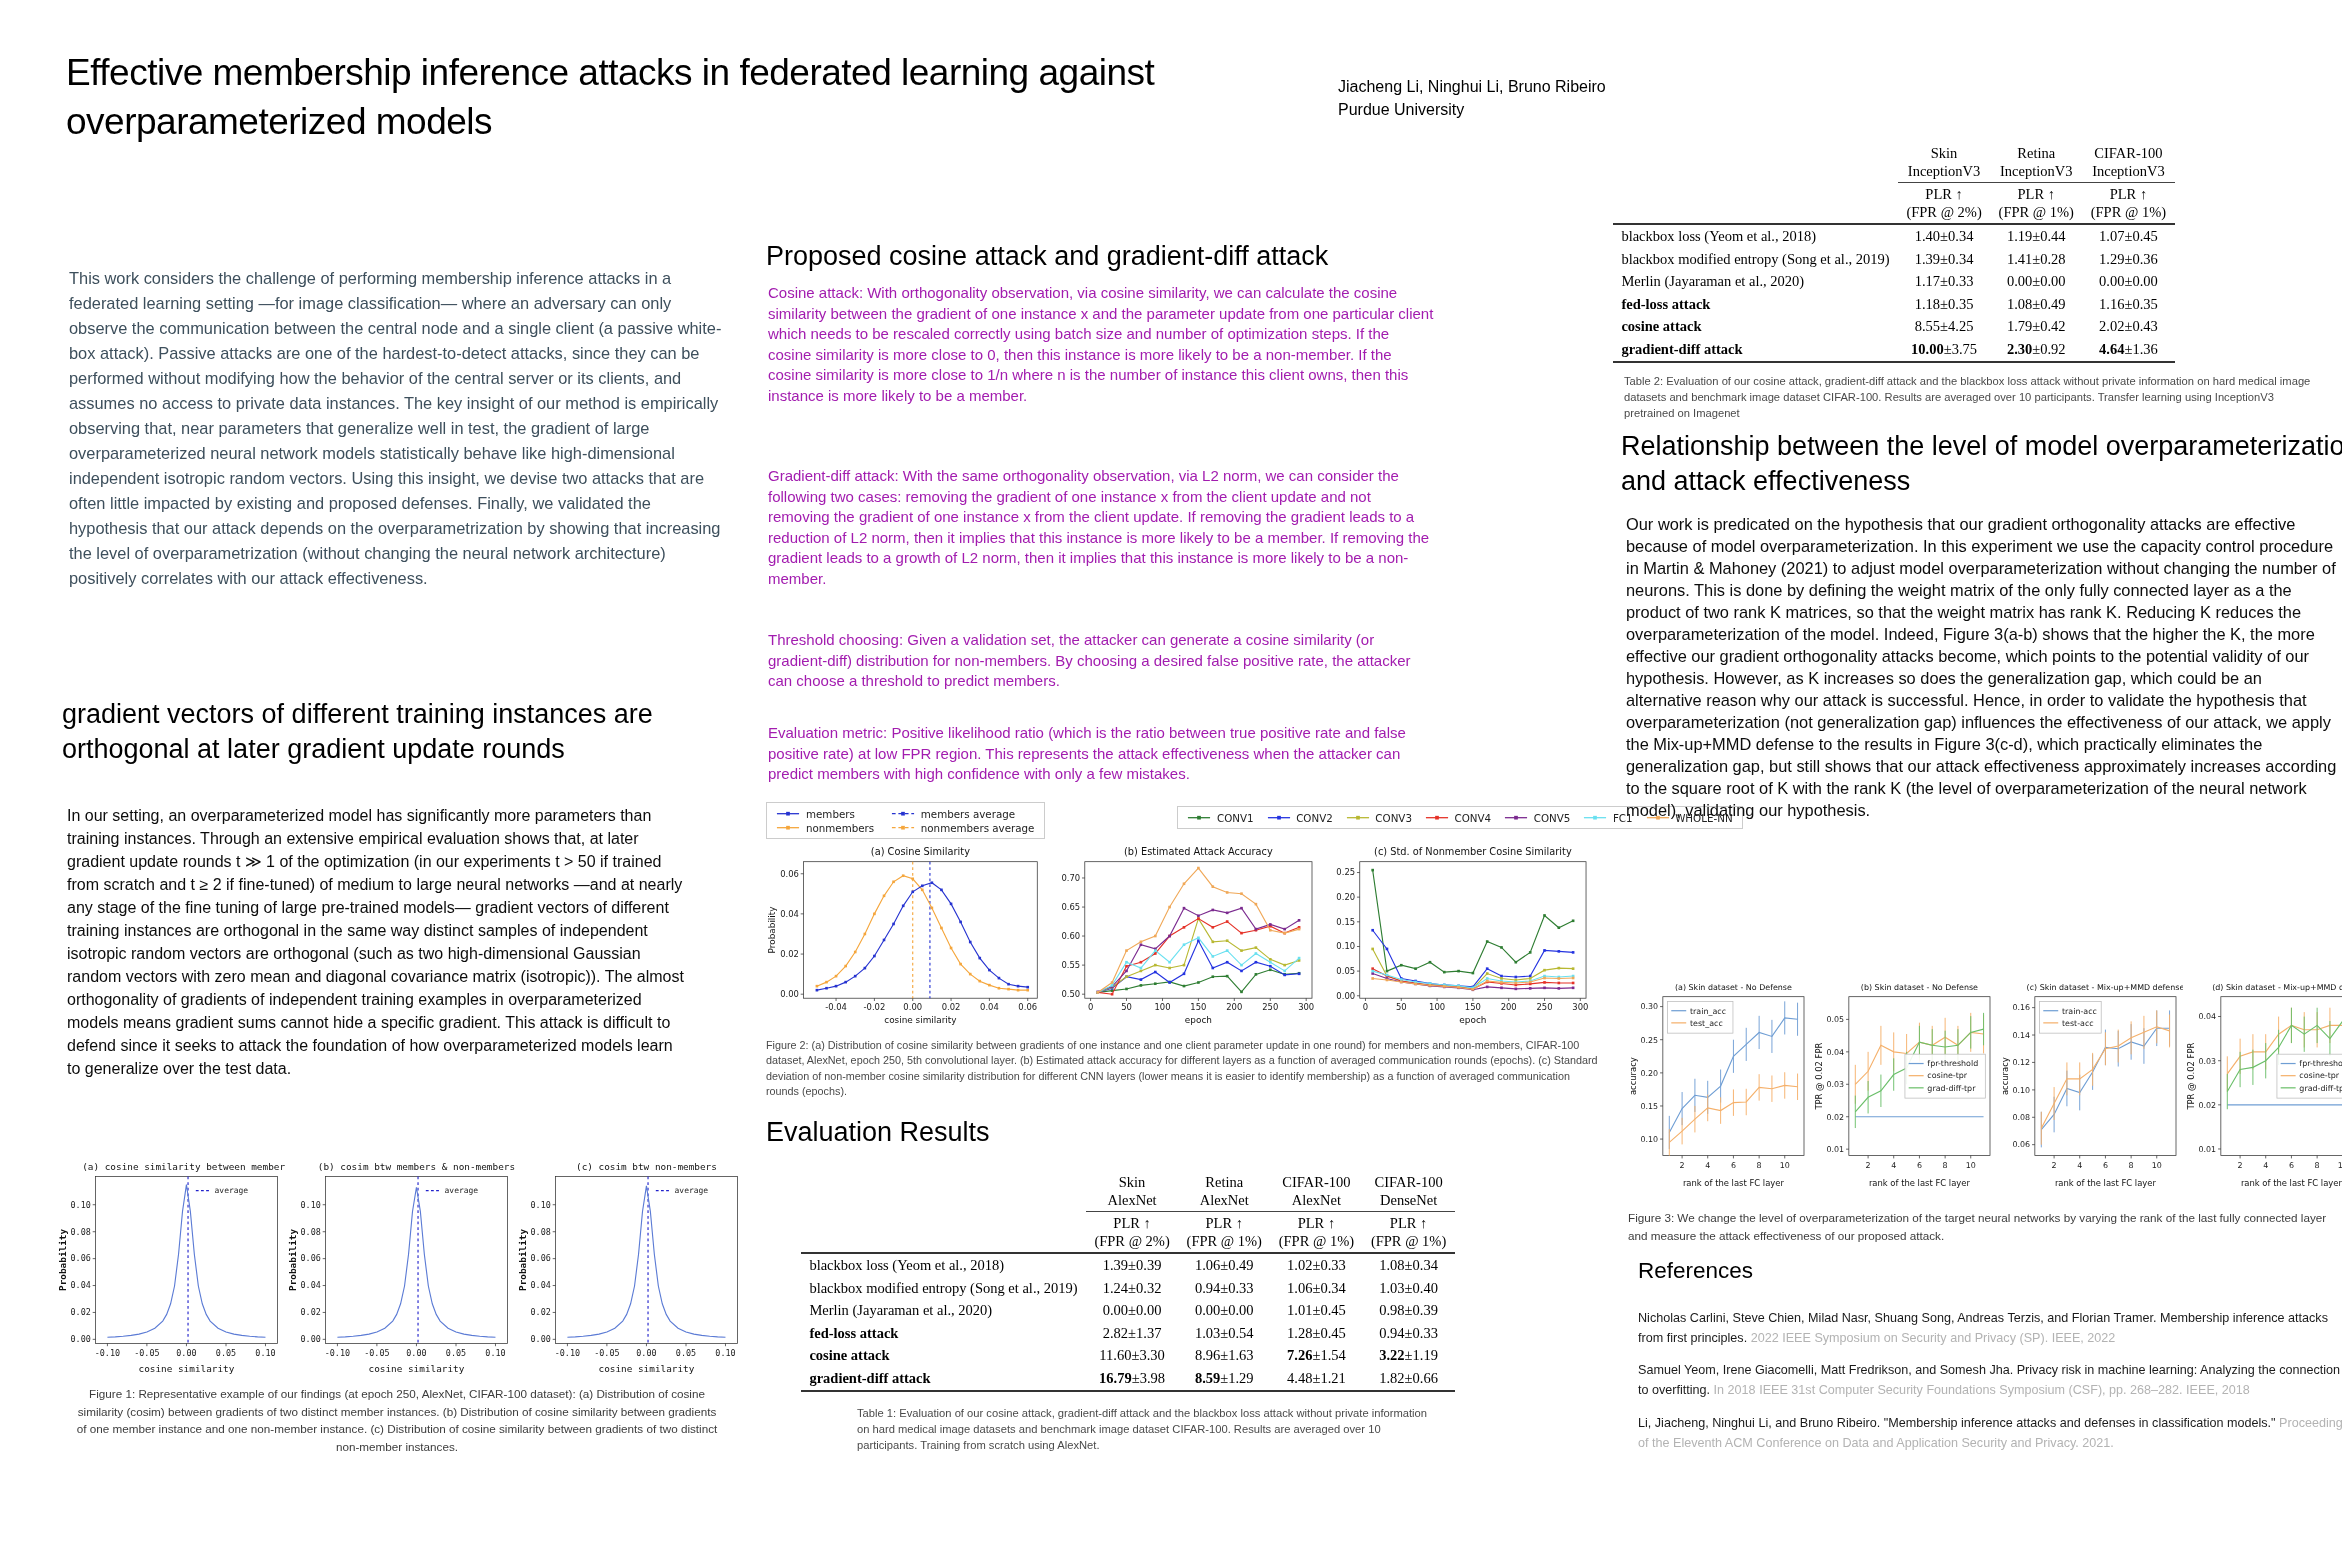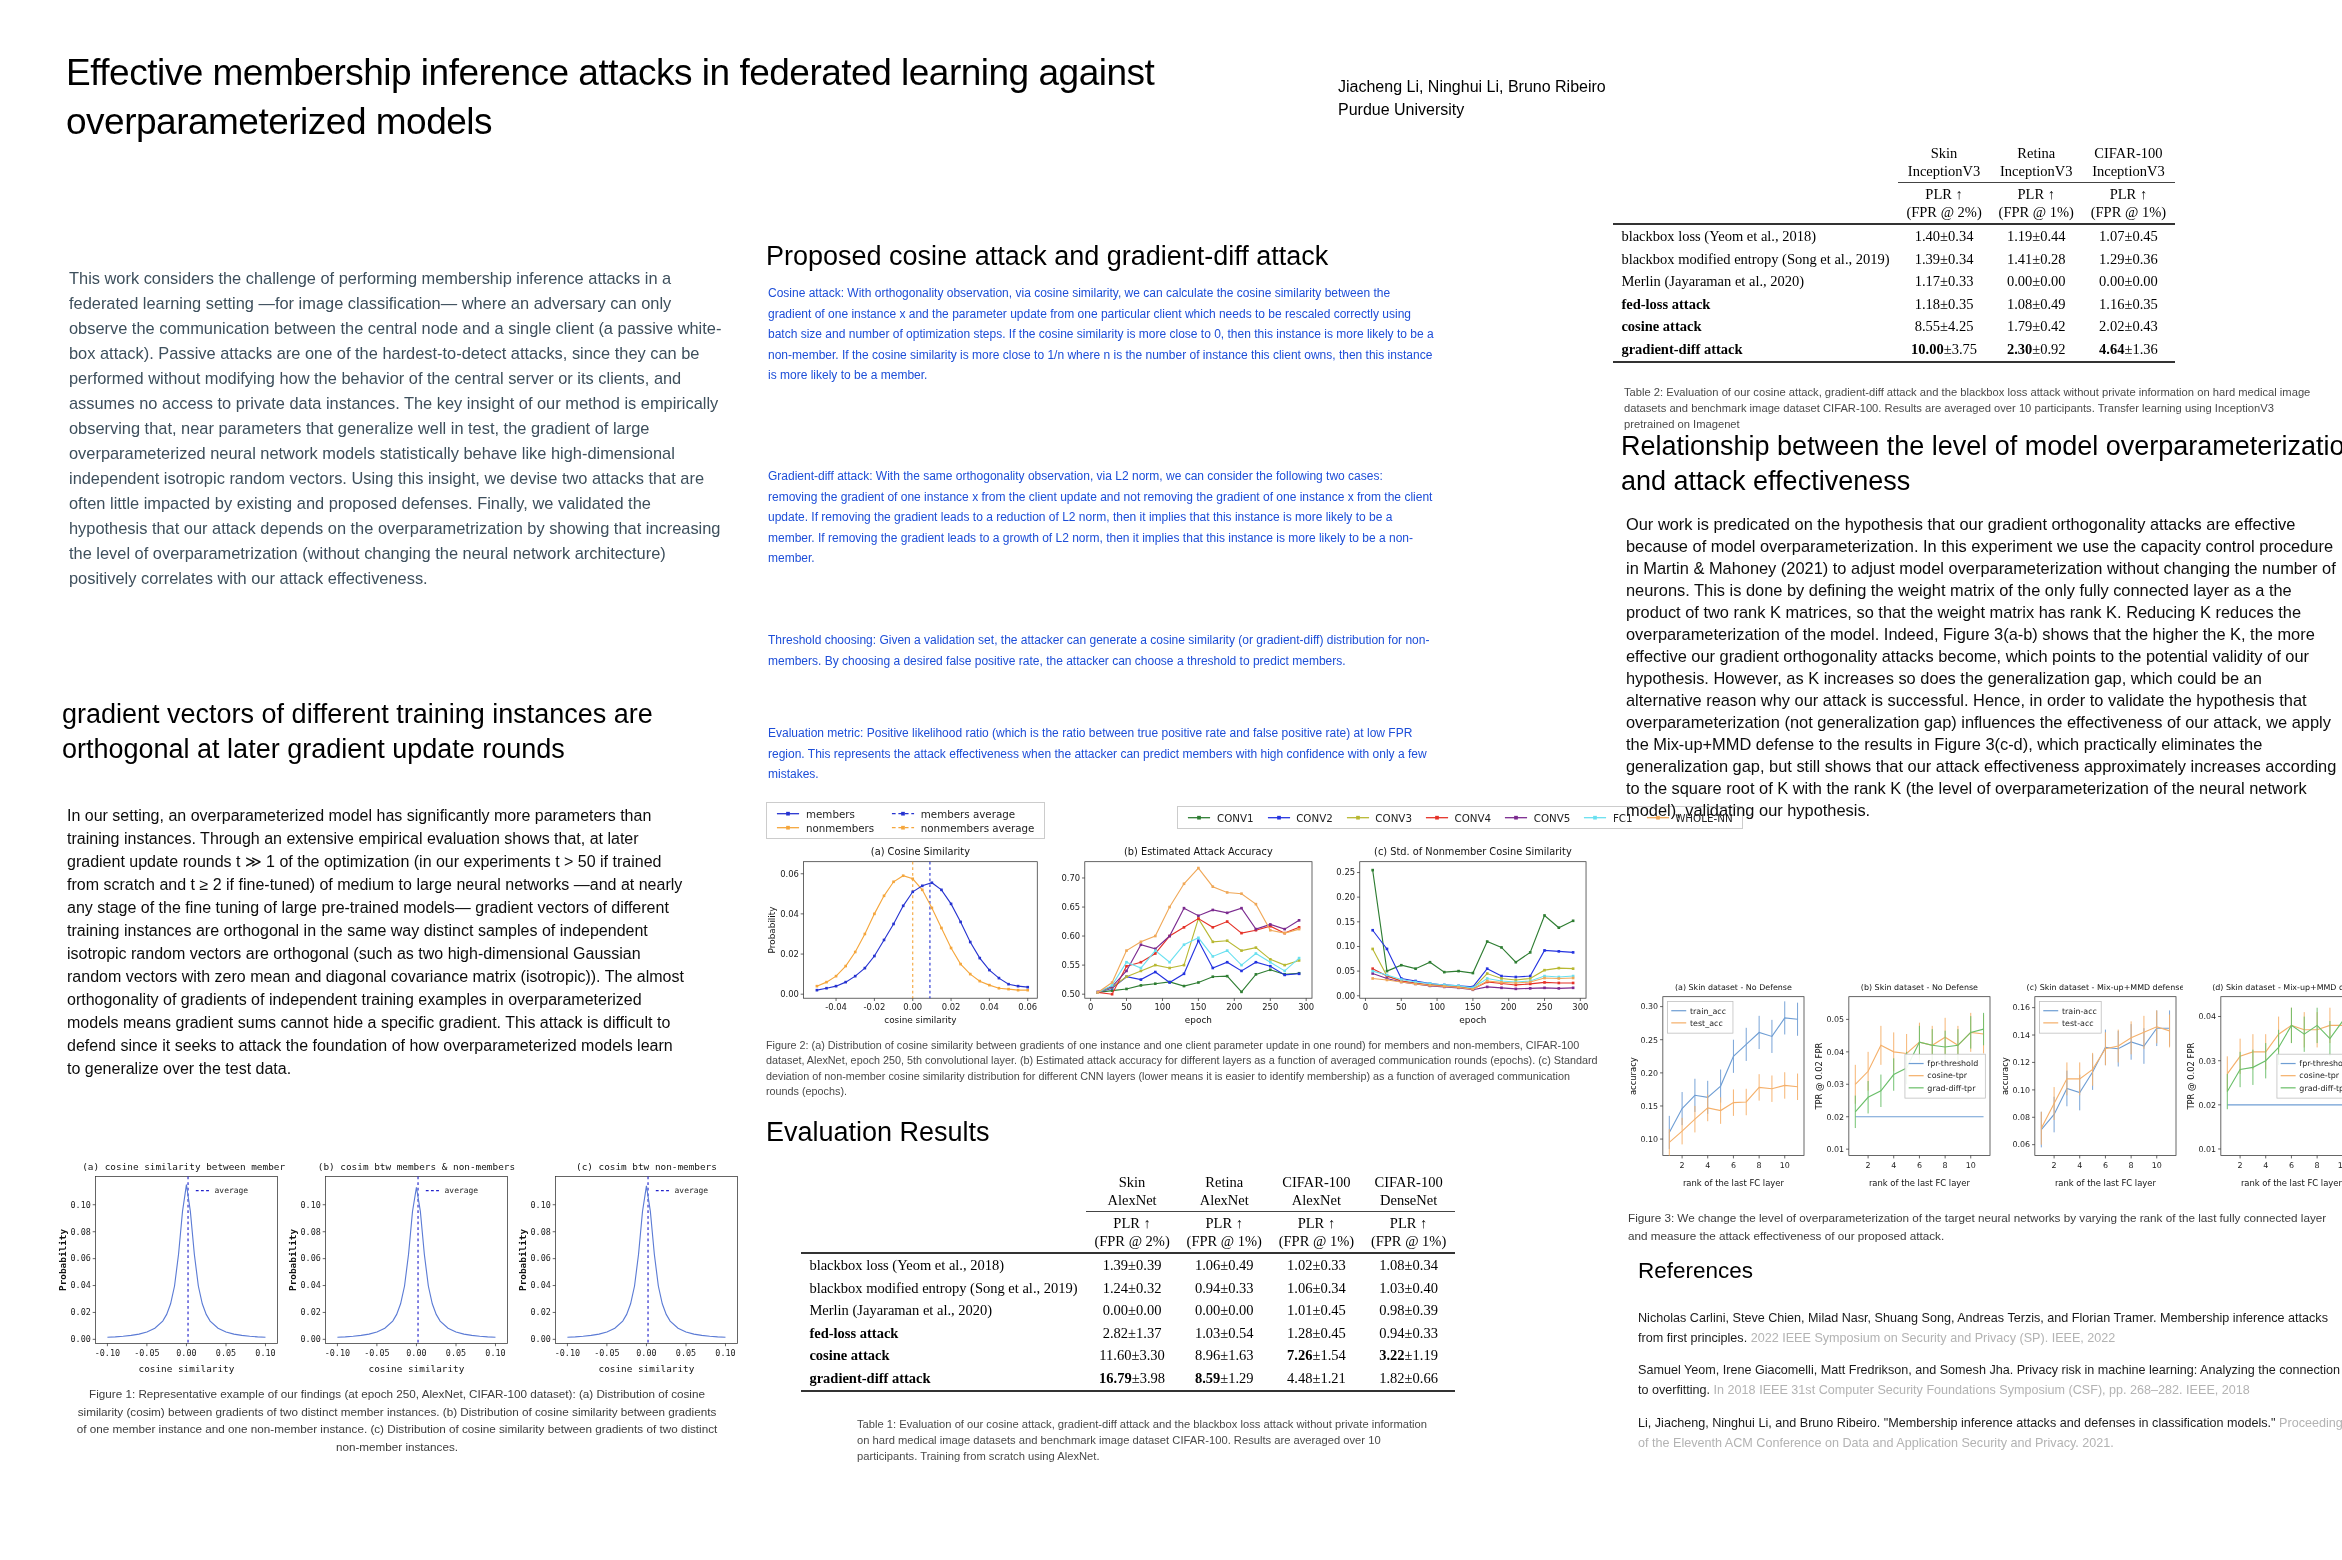--- a/index.html
+++ b/index.html
@@ -4,25 +4,25 @@
 <style>
   html,body{margin:0;padding:0;background:#888;}
   .poster{position:relative;width:2342px;height:1561px;background:#ffffff;overflow:hidden;
           font-family:"Liberation Sans",sans-serif;color:#111;}
   .abs{position:absolute;}
   .page-title{font-size:37px;line-height:1.32;color:#000;letter-spacing:-0.5px;}
   .authors{font-size:16px;line-height:1.45;color:#000;}
   .intro{font-size:16.4px;line-height:25px;color:#3d4f5c;}
   h2.sec{font-size:27px;line-height:1.28;font-weight:400;color:#000;margin:0;}
   .body-txt{font-size:16px;line-height:23px;color:#0c0c0c;}
-  .mid-txt{font-size:12px;line-height:20.6px;color:#1d4ed8;}
+  .mid-txt{font-size:15px;line-height:20.6px;color:#a21caf;}
   .right-txt{font-size:16.4px;line-height:22px;color:#0c0c0c;}
   .fig-cap{font-size:11.7px;line-height:1.5;color:#3c3c3c;}
   .fig-cap2{font-size:10.8px;line-height:1.42;color:#4a4a4a;}
-  .tab-cap{font-size:11.2px;line-height:1.45;color:#4a4a4a;margin-top:11px;}
+  .tab-cap{font-size:11.2px;line-height:1.45;color:#4a4a4a;}
   .fig-row{display:flex;align-items:flex-start;}
   
   table.ptable{border-collapse:collapse;font-family:"Liberation Serif",serif;font-size:14.5px;color:#000;}
   .ptable th,.ptable td{padding:1.9px 8.4px;text-align:center;font-weight:400;line-height:1.3;white-space:nowrap;}
   .ptable th div{line-height:1.25;}
   .ptable .gh{border-bottom:0.9px solid #444;}
   .ptable thead tr:last-child th{border-bottom:0;}
   .ptable tbody tr:first-child td{border-top:2.8px double #333;}
   .ptable tbody tr:last-child td{border-bottom:2.8px double #333;}
   .ptable td.rl,.ptable th.rl{text-align:left;border-bottom:none;}

